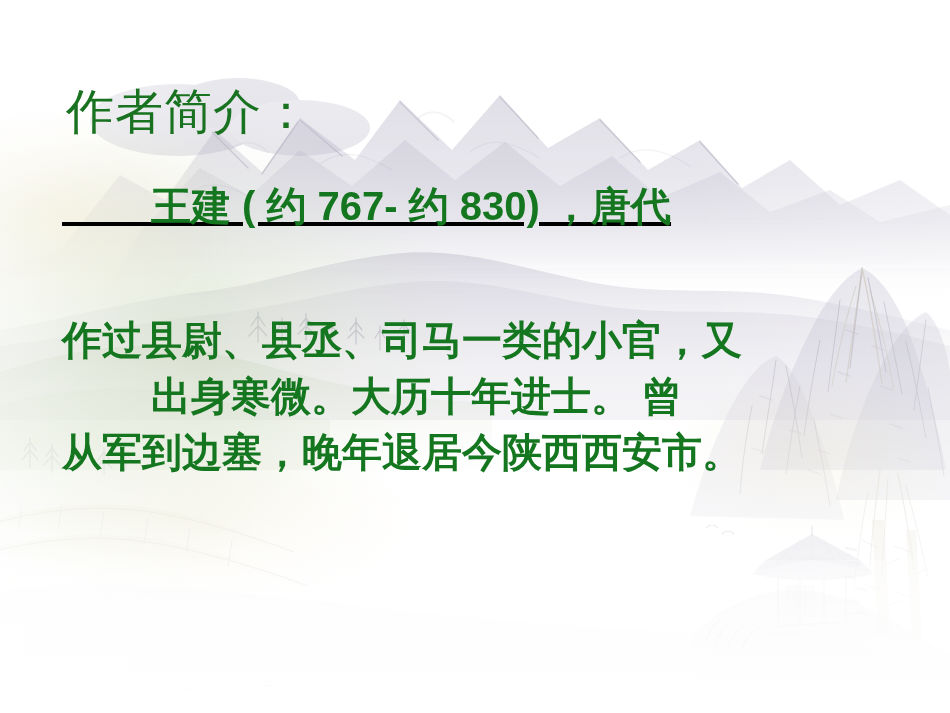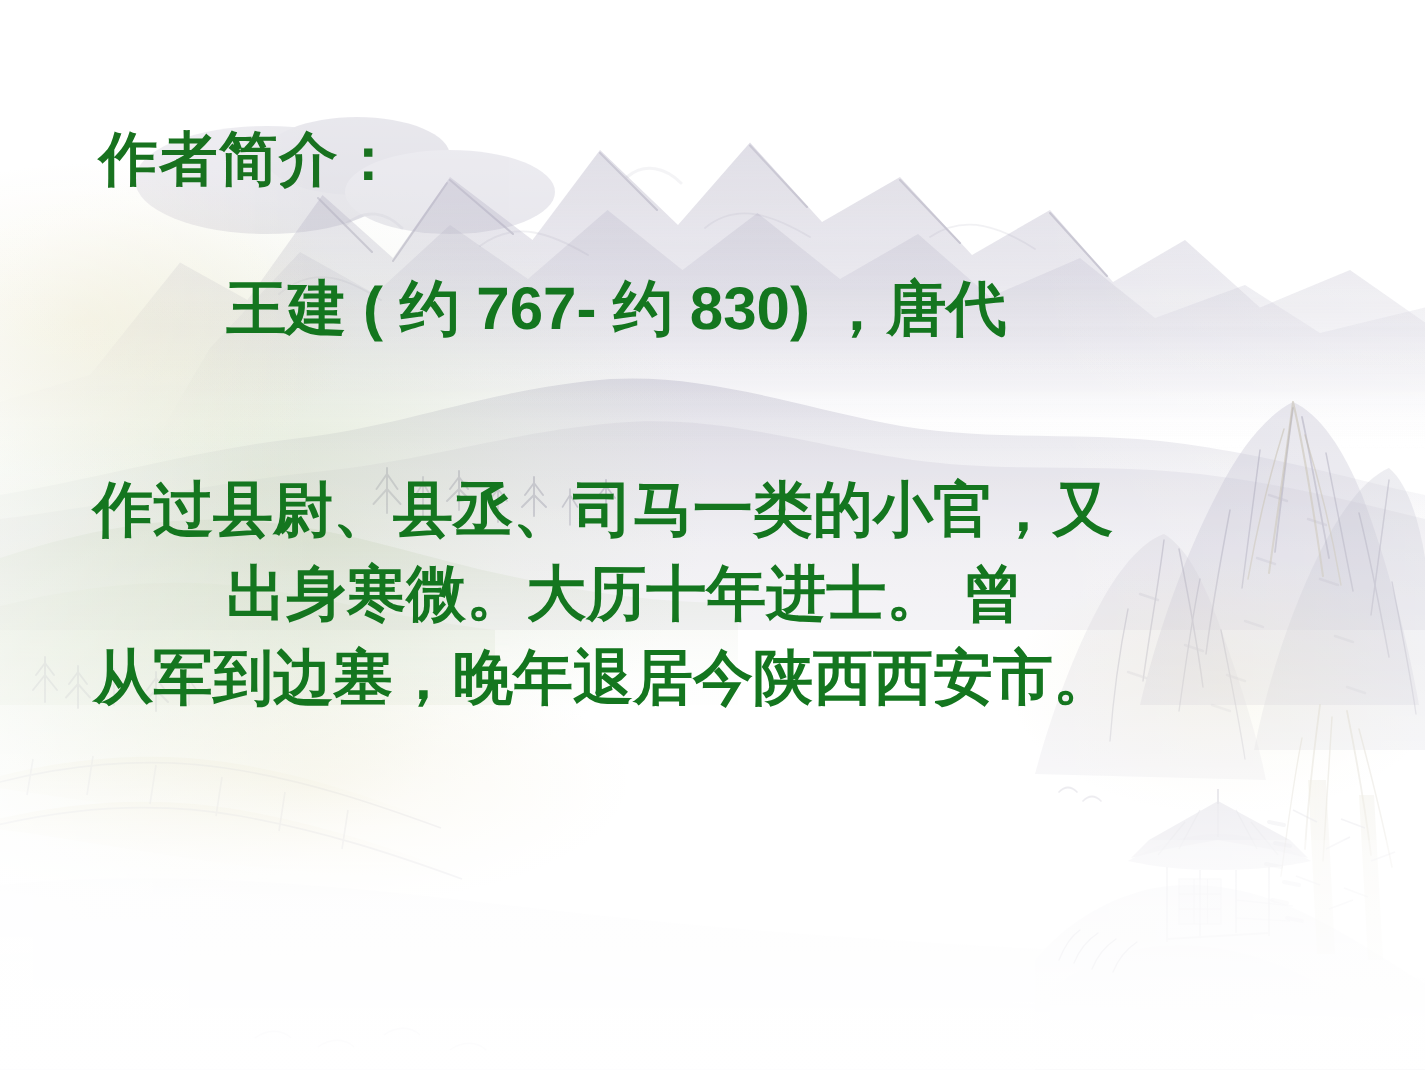--- a/index.html
+++ b/index.html
@@ -58,33 +58,33 @@
   
   #text-layer {
     position: relative;
     z-index: 2;
   }
   .slide-title {
     position: absolute;
     left: 66px;
     top: 86px;
     font-family: "Liberation Serif", "DejaVu Serif", serif;
-    font-size: 39px;
-    font-weight: 700;
+    font-size: 48px;
+    font-weight: 400;
     line-height: 1.08;
     color: #18721f;
     letter-spacing: 1px;
     white-space: pre;
   }
   .body-block {
     position: absolute;
     left: 62px;
     width: 830px;
   }
-  #para-1 { top: 178px; }
+  #para-1 { top: 178px; text-decoration: underline; }
   #para-2 { top: 312px; }
 
   .body-line {
     font-family: "Liberation Sans", "DejaVu Sans", sans-serif;
     font-size: 40px;
     font-weight: 700;
     line-height: 56px;
     color: #14761f;
     white-space: pre;
     letter-spacing: 0px;

